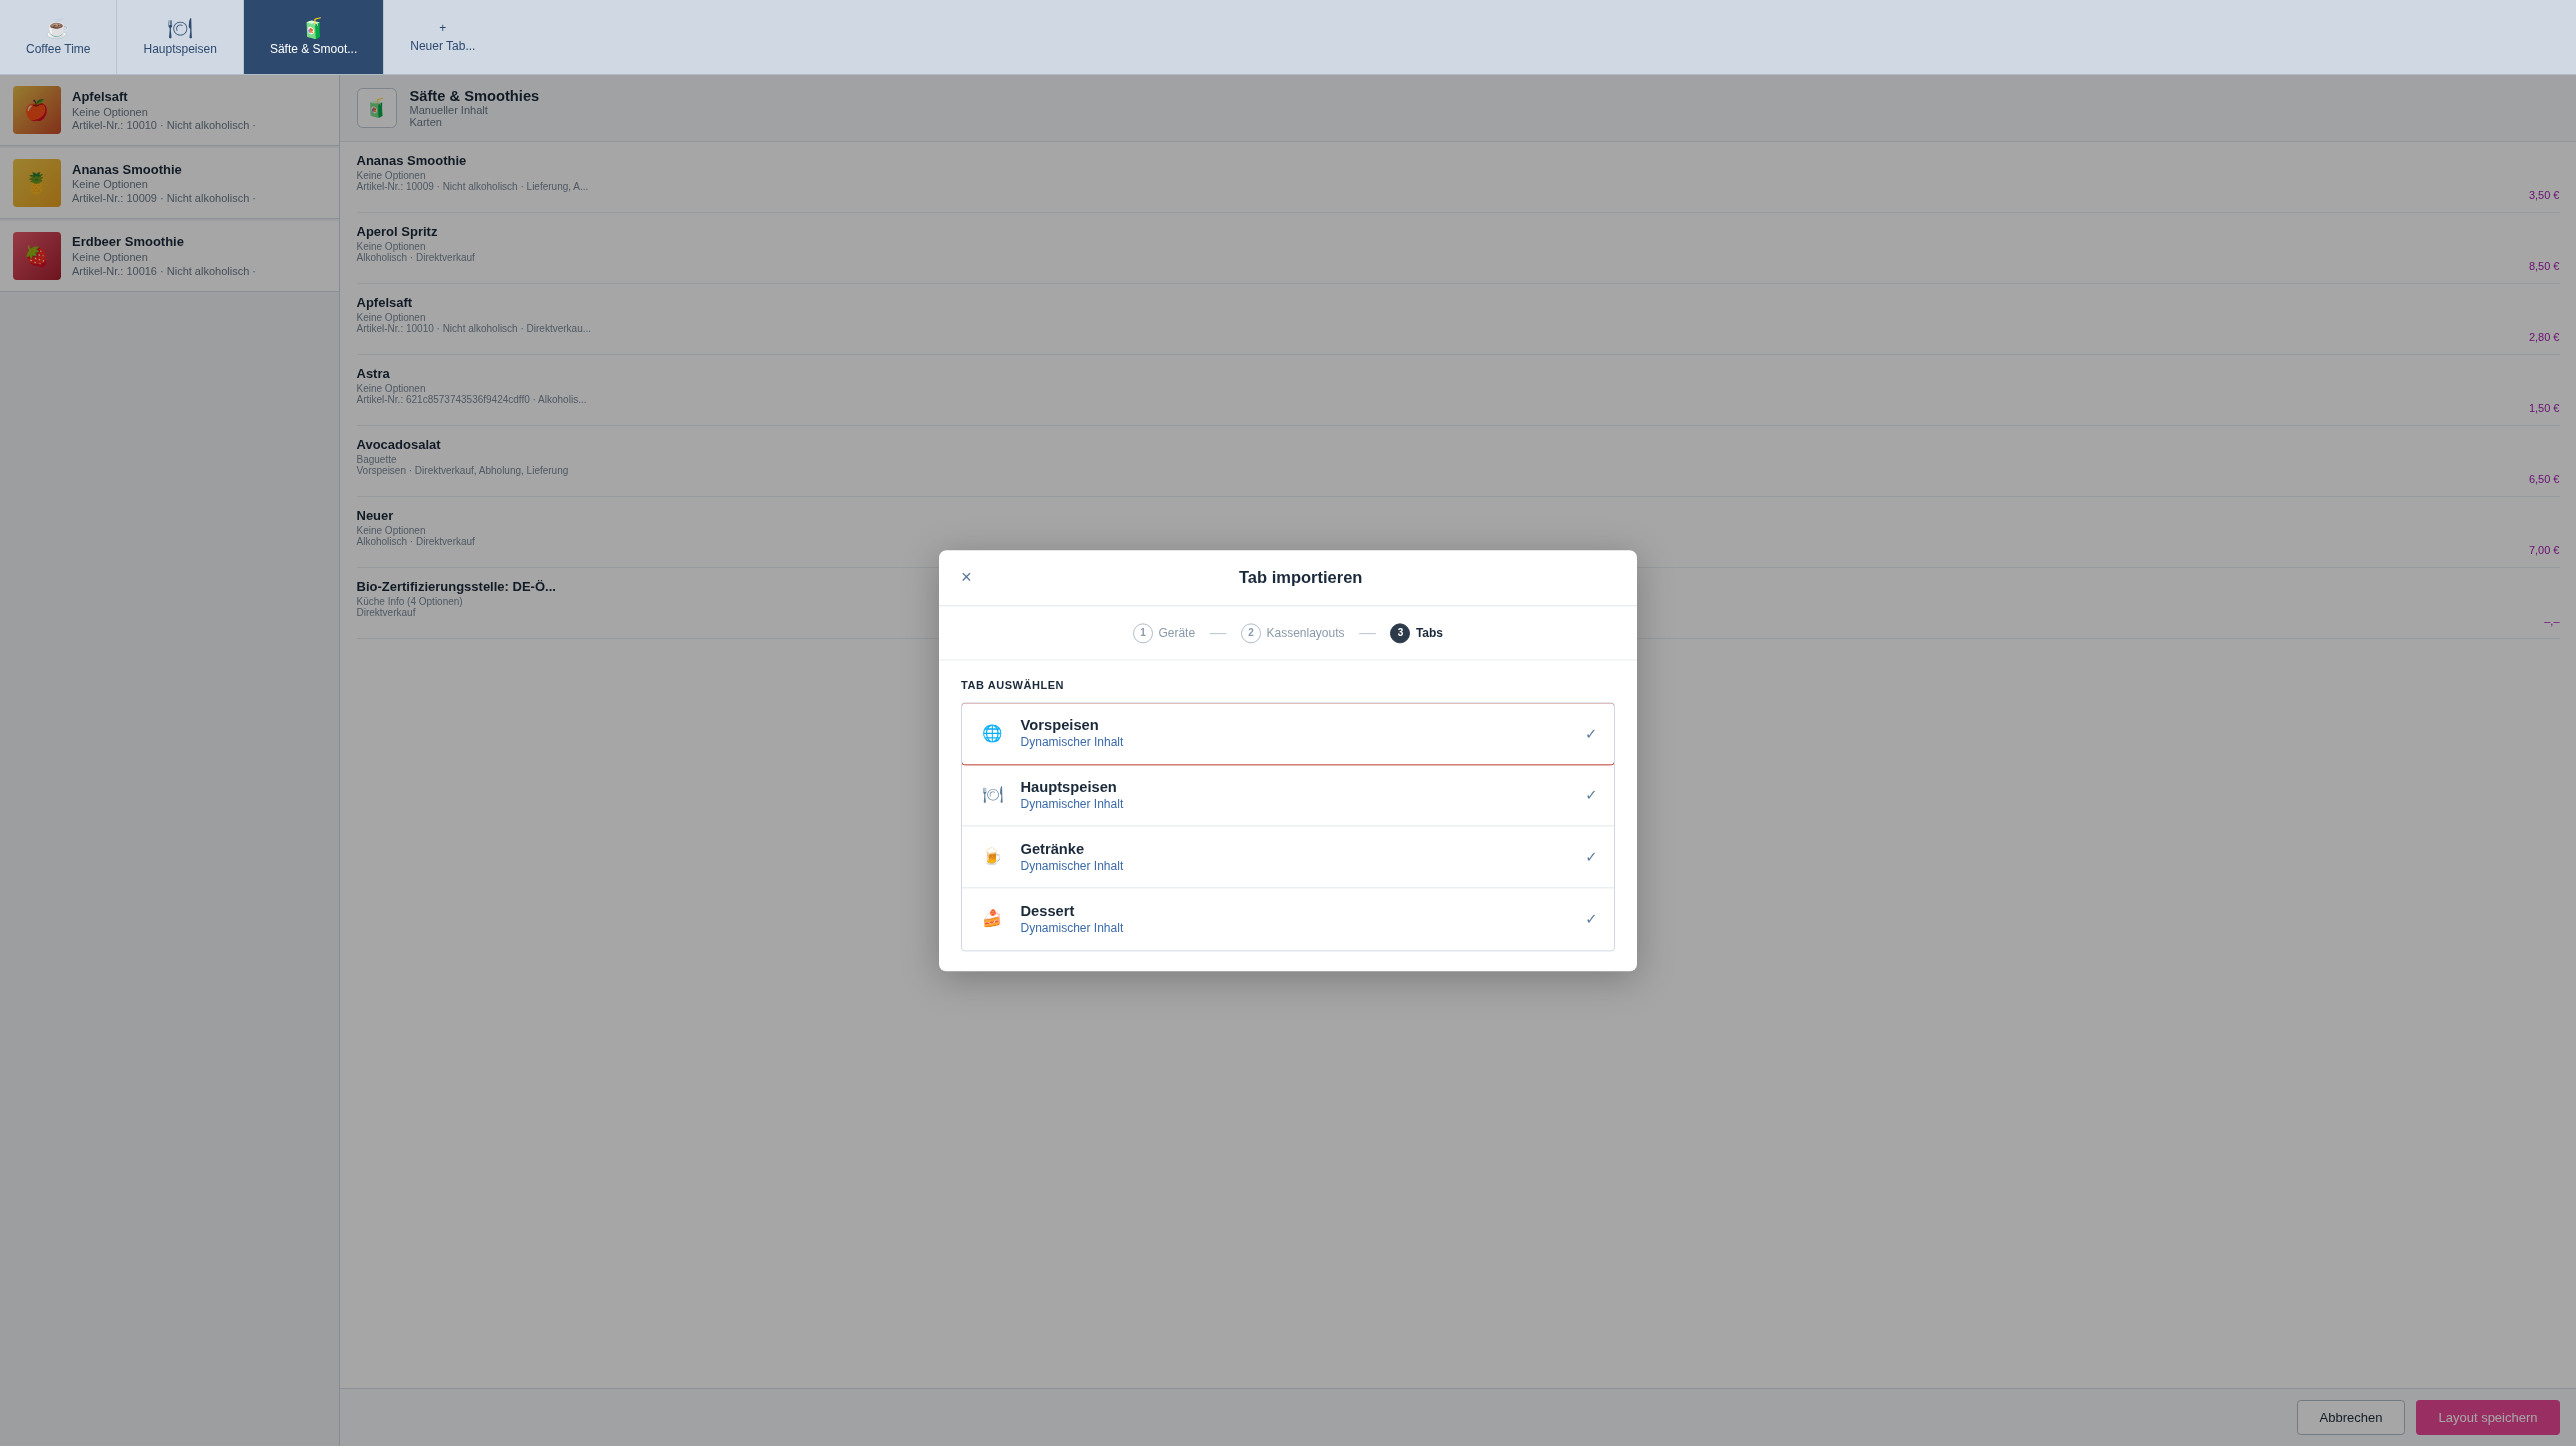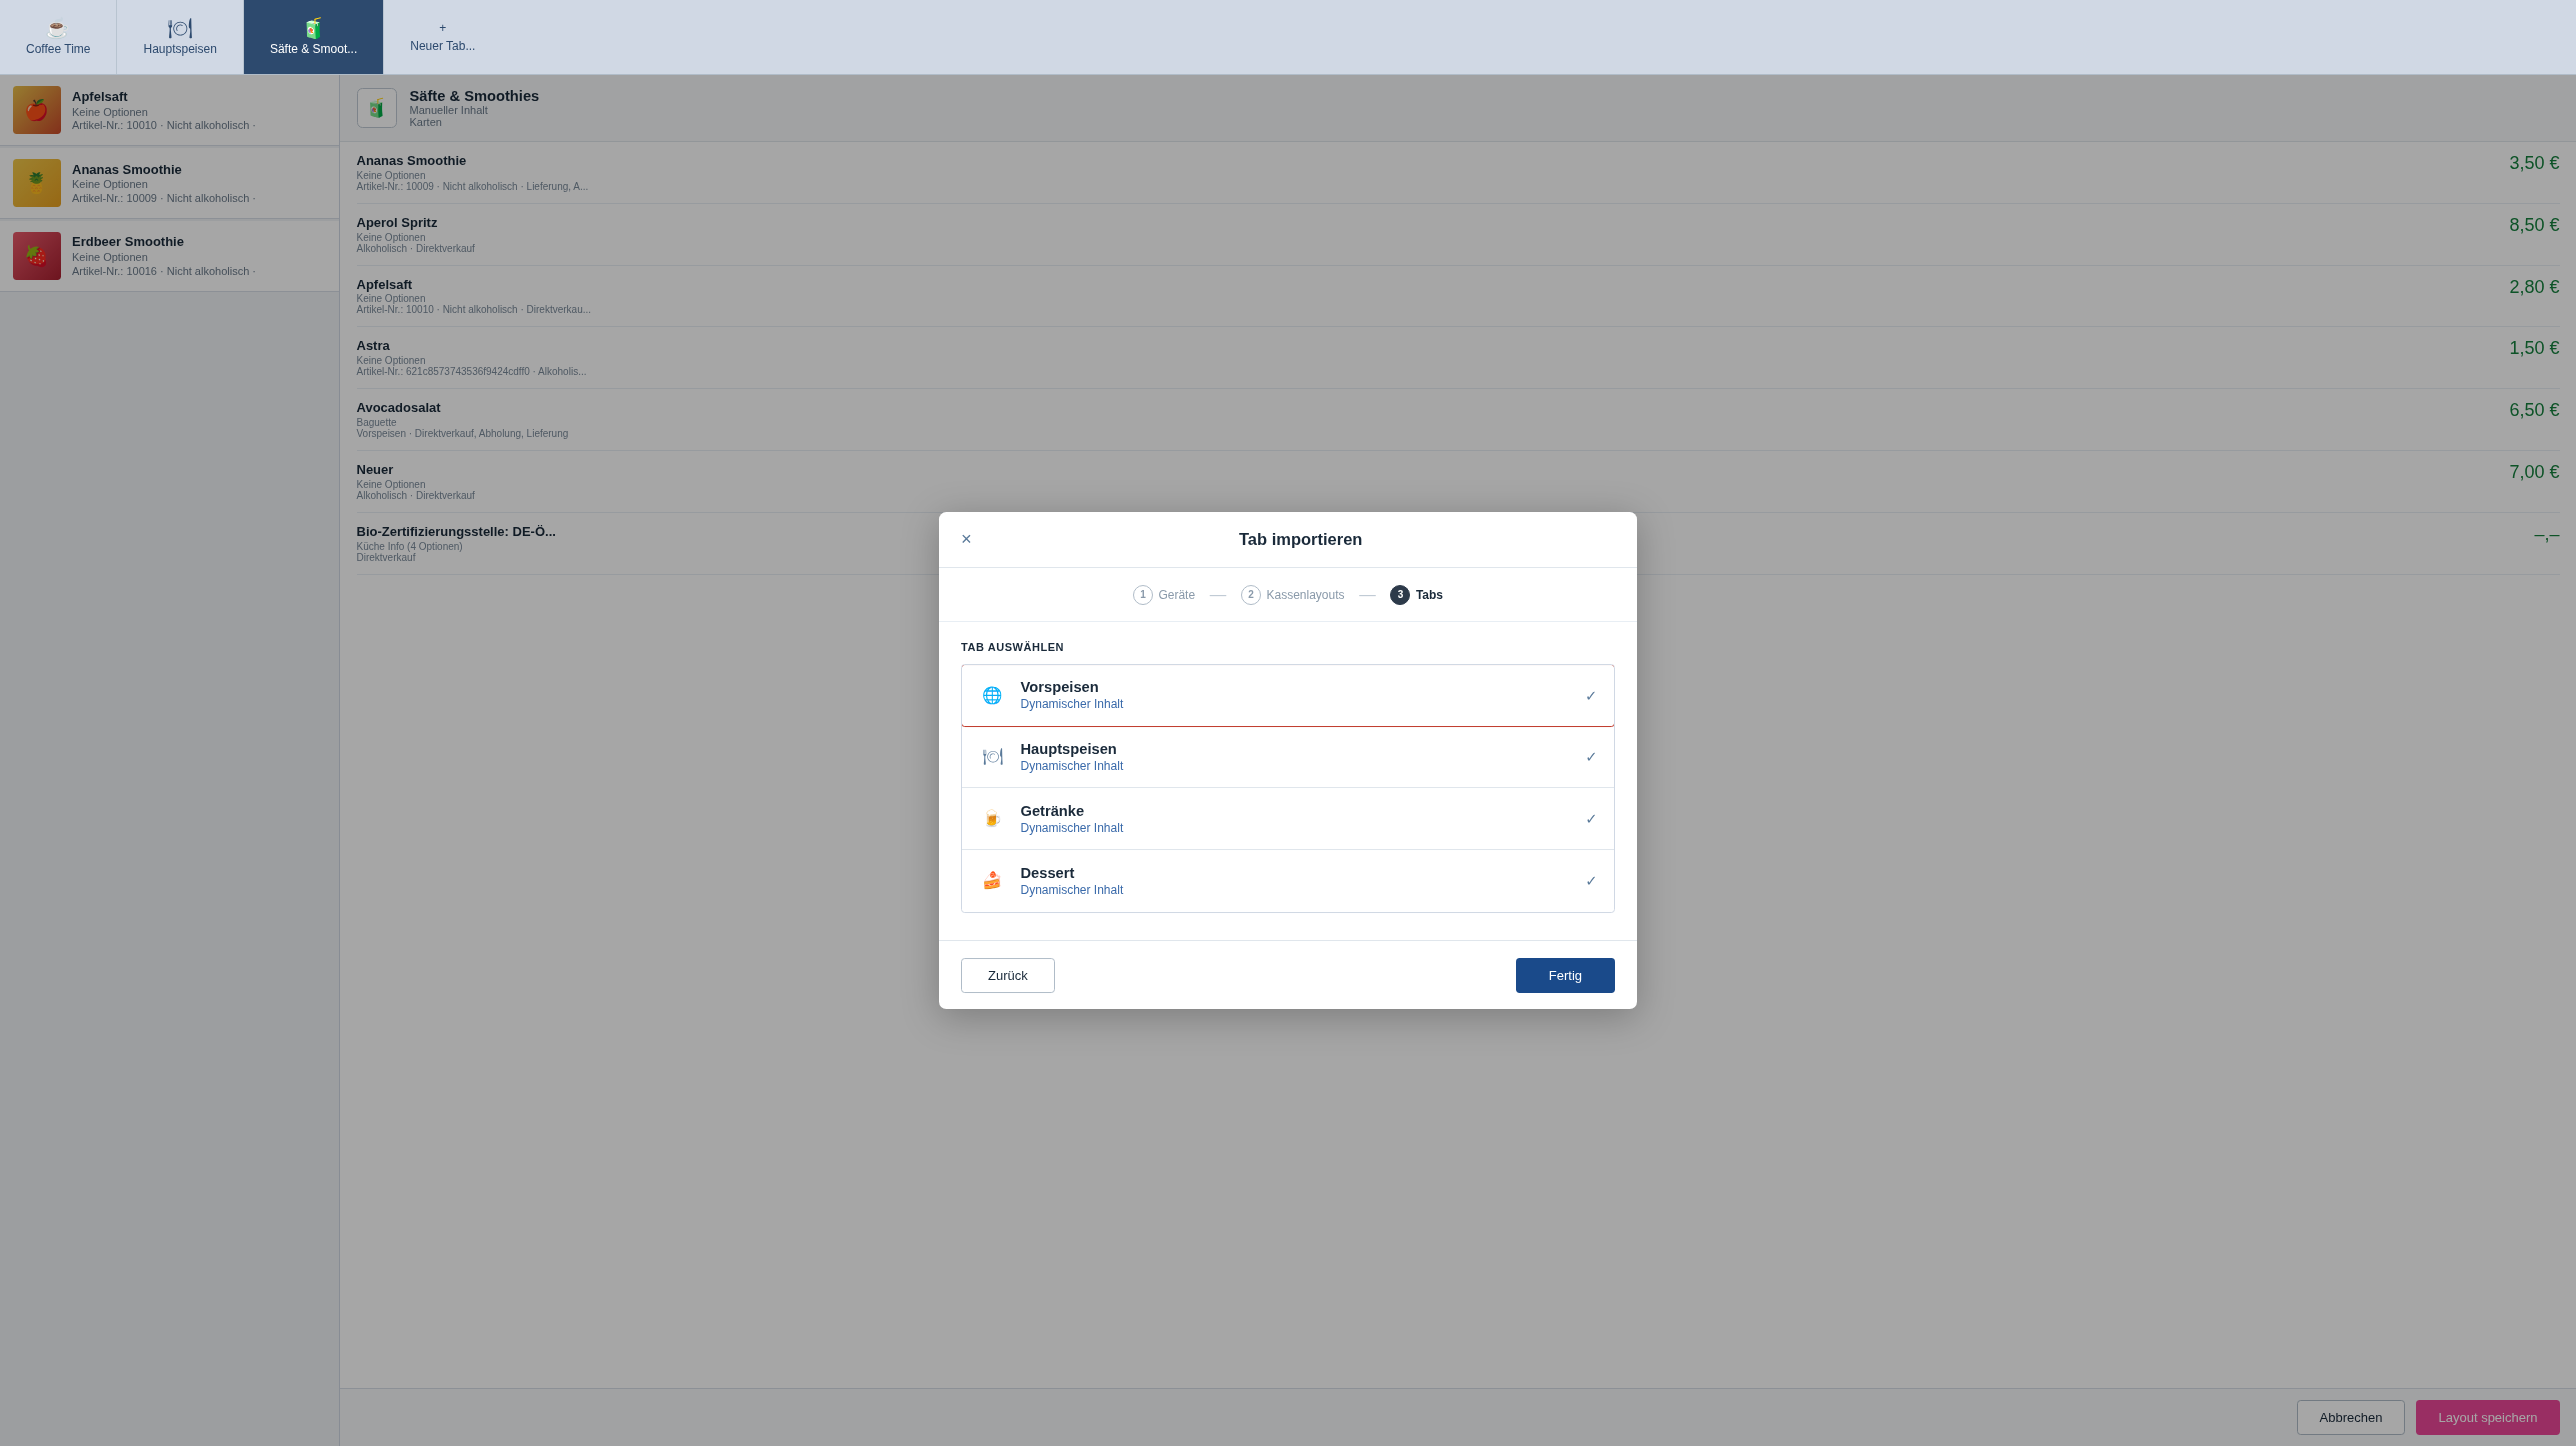--- a/index.html
+++ b/index.html
@@ -135,21 +135,21 @@
     .right-items { padding: 0 16.5px; }
     .right-item {
       display: flex;
       justify-content: space-between;
       align-items: flex-start;
       padding: 11px 0;
       border-bottom: 0.9px solid #e8eef4;
     }
     .right-item-info .name { font-size: 13px; font-weight: 600; color: #1a2a3a; }
     .right-item-info .sub { font-size: 10px; color: #7a8a9a; margin-top: 1.8px; }
-    .right-item-price { font-size: 18px; color: #15803d; white-space: nowrap; }
+    .right-item-price { font-size: 11px; color: #a21caf; white-space: nowrap; margin-top: 36px; }
 
     
     .bottom-bar {
       position: absolute;
       bottom: 0;
       right: 0;
       width: calc(100% - 340px);
       display: flex;
       justify-content: flex-end;
       padding: 11px 16.5px;
@@ -519,20 +519,16 @@
           <div class="tab-choice-icon">🍰</div>
           <div class="tab-choice-info">
             <div class="name">Dessert</div>
             <div class="sub">Dynamischer Inhalt</div>
           </div>
           <span class="tab-choice-check">✓</span>
         </div>
       </div>
     </div>
 
-    <div class="modal-footer">
-      <button class="modal-btn-back">Zurück</button>
-      <button class="modal-btn-done">Fertig</button>
-    </div>
   </div>
 
 </div>
 
 
 </body></html>

